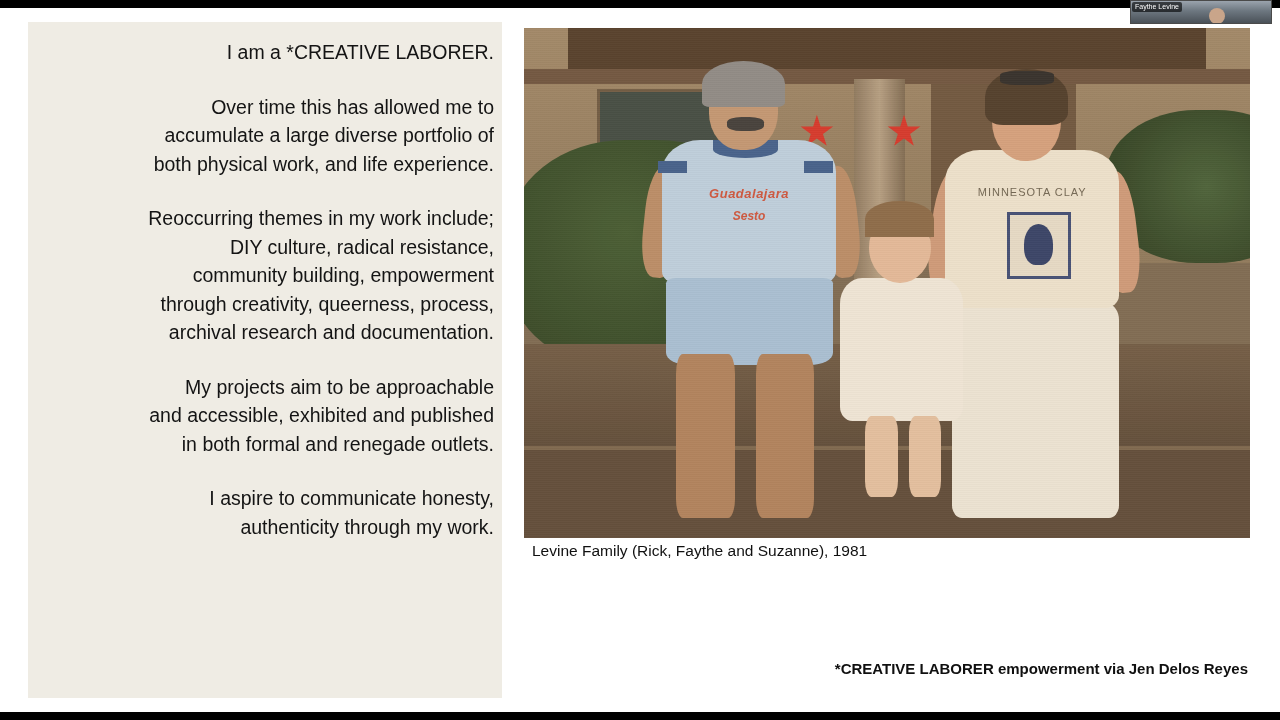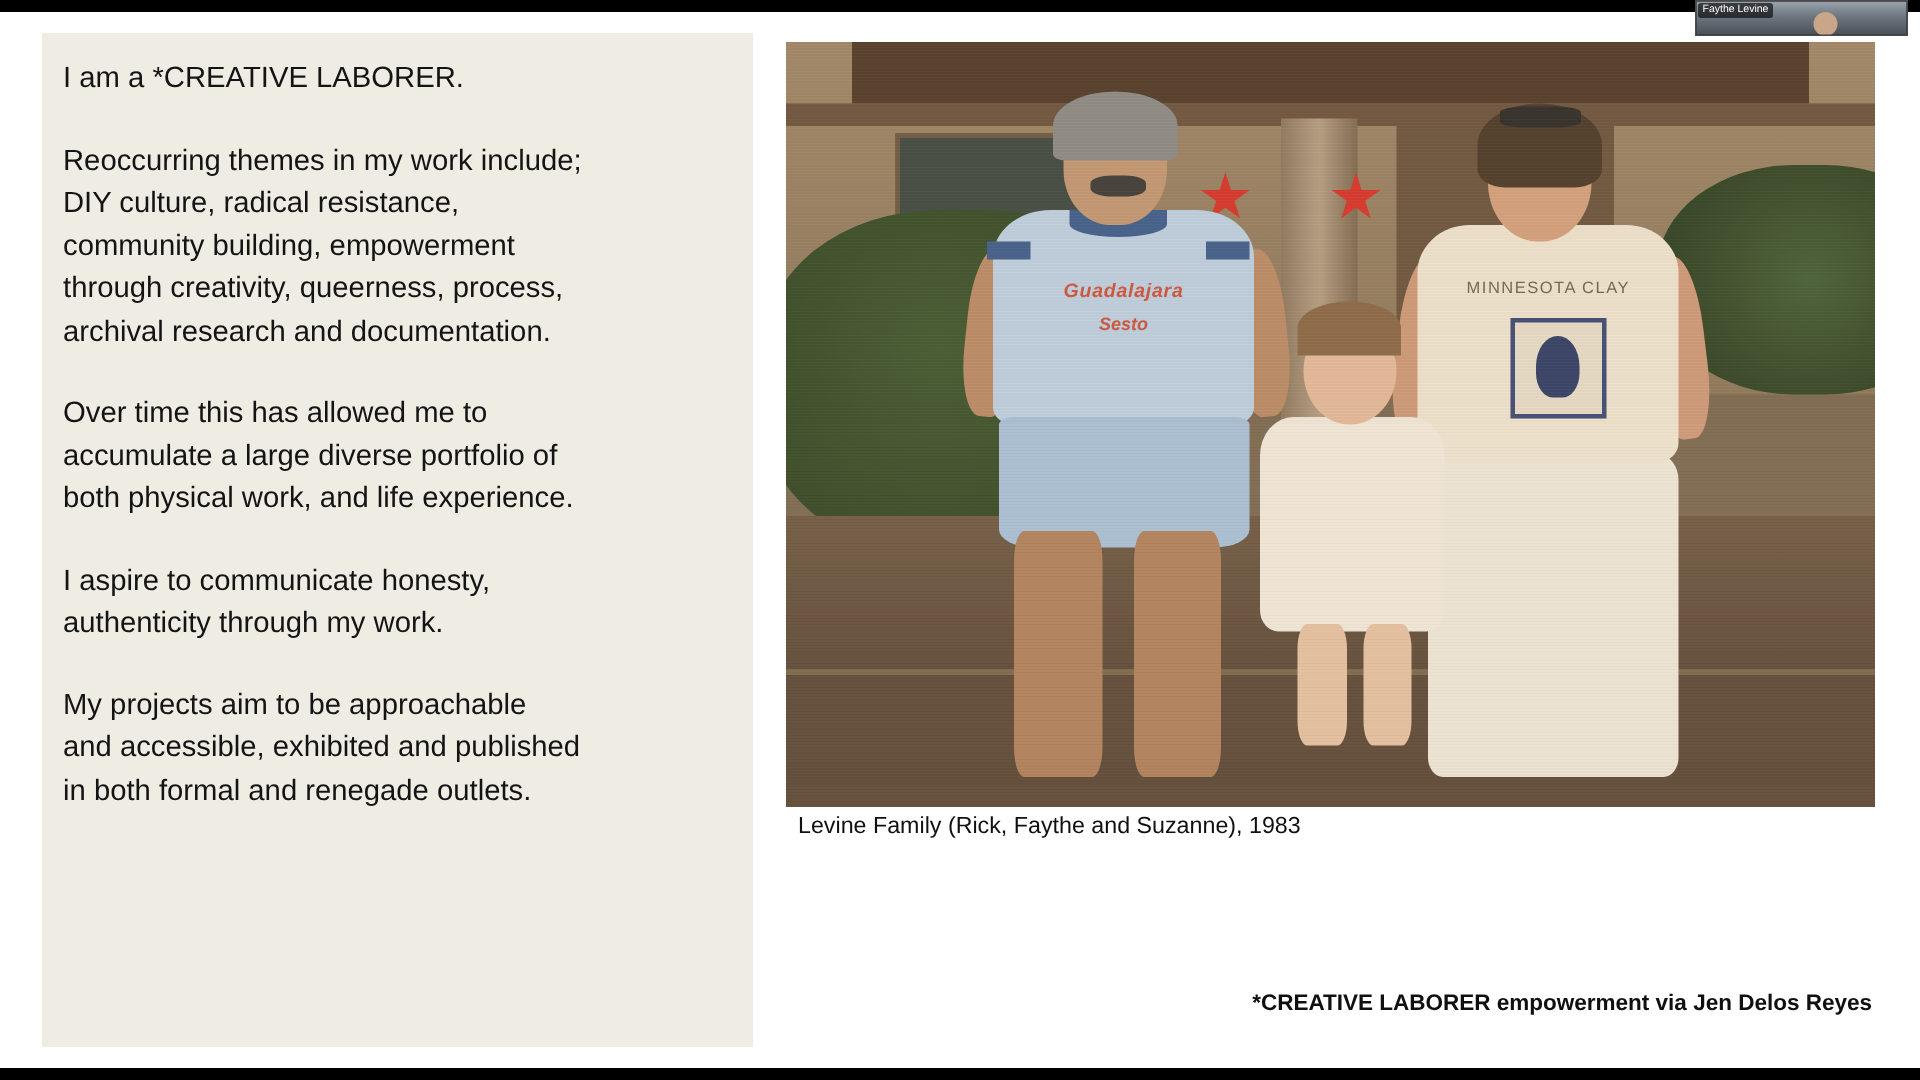--- a/index.html
+++ b/index.html
@@ -38,20 +38,21 @@
     background: #efece4;
   }
   .text-body {
     position: absolute;
     left: 14px;
     top: 16px;
     width: 452px;
     color: #141414;
     font-size: 19.5px;
     line-height: 28.5px;
+    text-align: right;
   }
   .para {
     margin: 0 0 26px 0;
     white-space: pre-line;
   }
   .para:last-child { margin-bottom: 0; }
 
   
   .photo-wrap {
     position: absolute;
@@ -229,33 +230,33 @@
 </head>
 <body>
 
 <div class="screen">
 
   <div class="slide">
 
     <div class="text-panel">
       <div class="text-body">
         <p class="para">I am a *CREATIVE LABORER.</p>
+        <p class="para">Over time this has allowed me to
+accumulate a large diverse portfolio of
+both physical work, and life experience.</p>
         <p class="para">Reoccurring themes in my work include;
 DIY culture, radical resistance,
 community building, empowerment
 through creativity, queerness, process,
 archival research and documentation.</p>
-        <p class="para">Over time this has allowed me to
-accumulate a large diverse portfolio of
-both physical work, and life experience.</p>
-        <p class="para">I aspire to communicate honesty,
-authenticity through my work.</p>
         <p class="para">My projects aim to be approachable
 and accessible, exhibited and published
 in both formal and renegade outlets.</p>
+        <p class="para">I aspire to communicate honesty,
+authenticity through my work.</p>
       </div>
     </div>
 
     <div class="photo-wrap">
       <div class="photo">
         <div class="ph-bg"></div>
         <div class="ph-wall"></div>
         <div class="ph-beam"></div>
         <div class="ph-beam2"></div>
         <div class="ph-win"></div>
@@ -300,21 +301,21 @@
         <div class="c-legL"></div>
         <div class="c-legR"></div>
         <div class="c-head"></div>
         <div class="c-hair"></div>
 
         <div class="ph-warm"></div>
         <div class="ph-grain"></div>
       </div>
     </div>
 
-    <div class="caption">Levine Family (Rick, Faythe and Suzanne), 1983</div>
+    <div class="caption">Levine Family (Rick, Faythe and Suzanne), 1981</div>
     <div class="footnote">*CREATIVE LABORER empowerment via Jen Delos Reyes</div>
   </div>
 
   <div class="thumb">
     <div class="thumb-img">
       <div class="thumb-face"></div>
     </div>
     <div class="thumb-label">Faythe Levine</div>
   </div>
 

